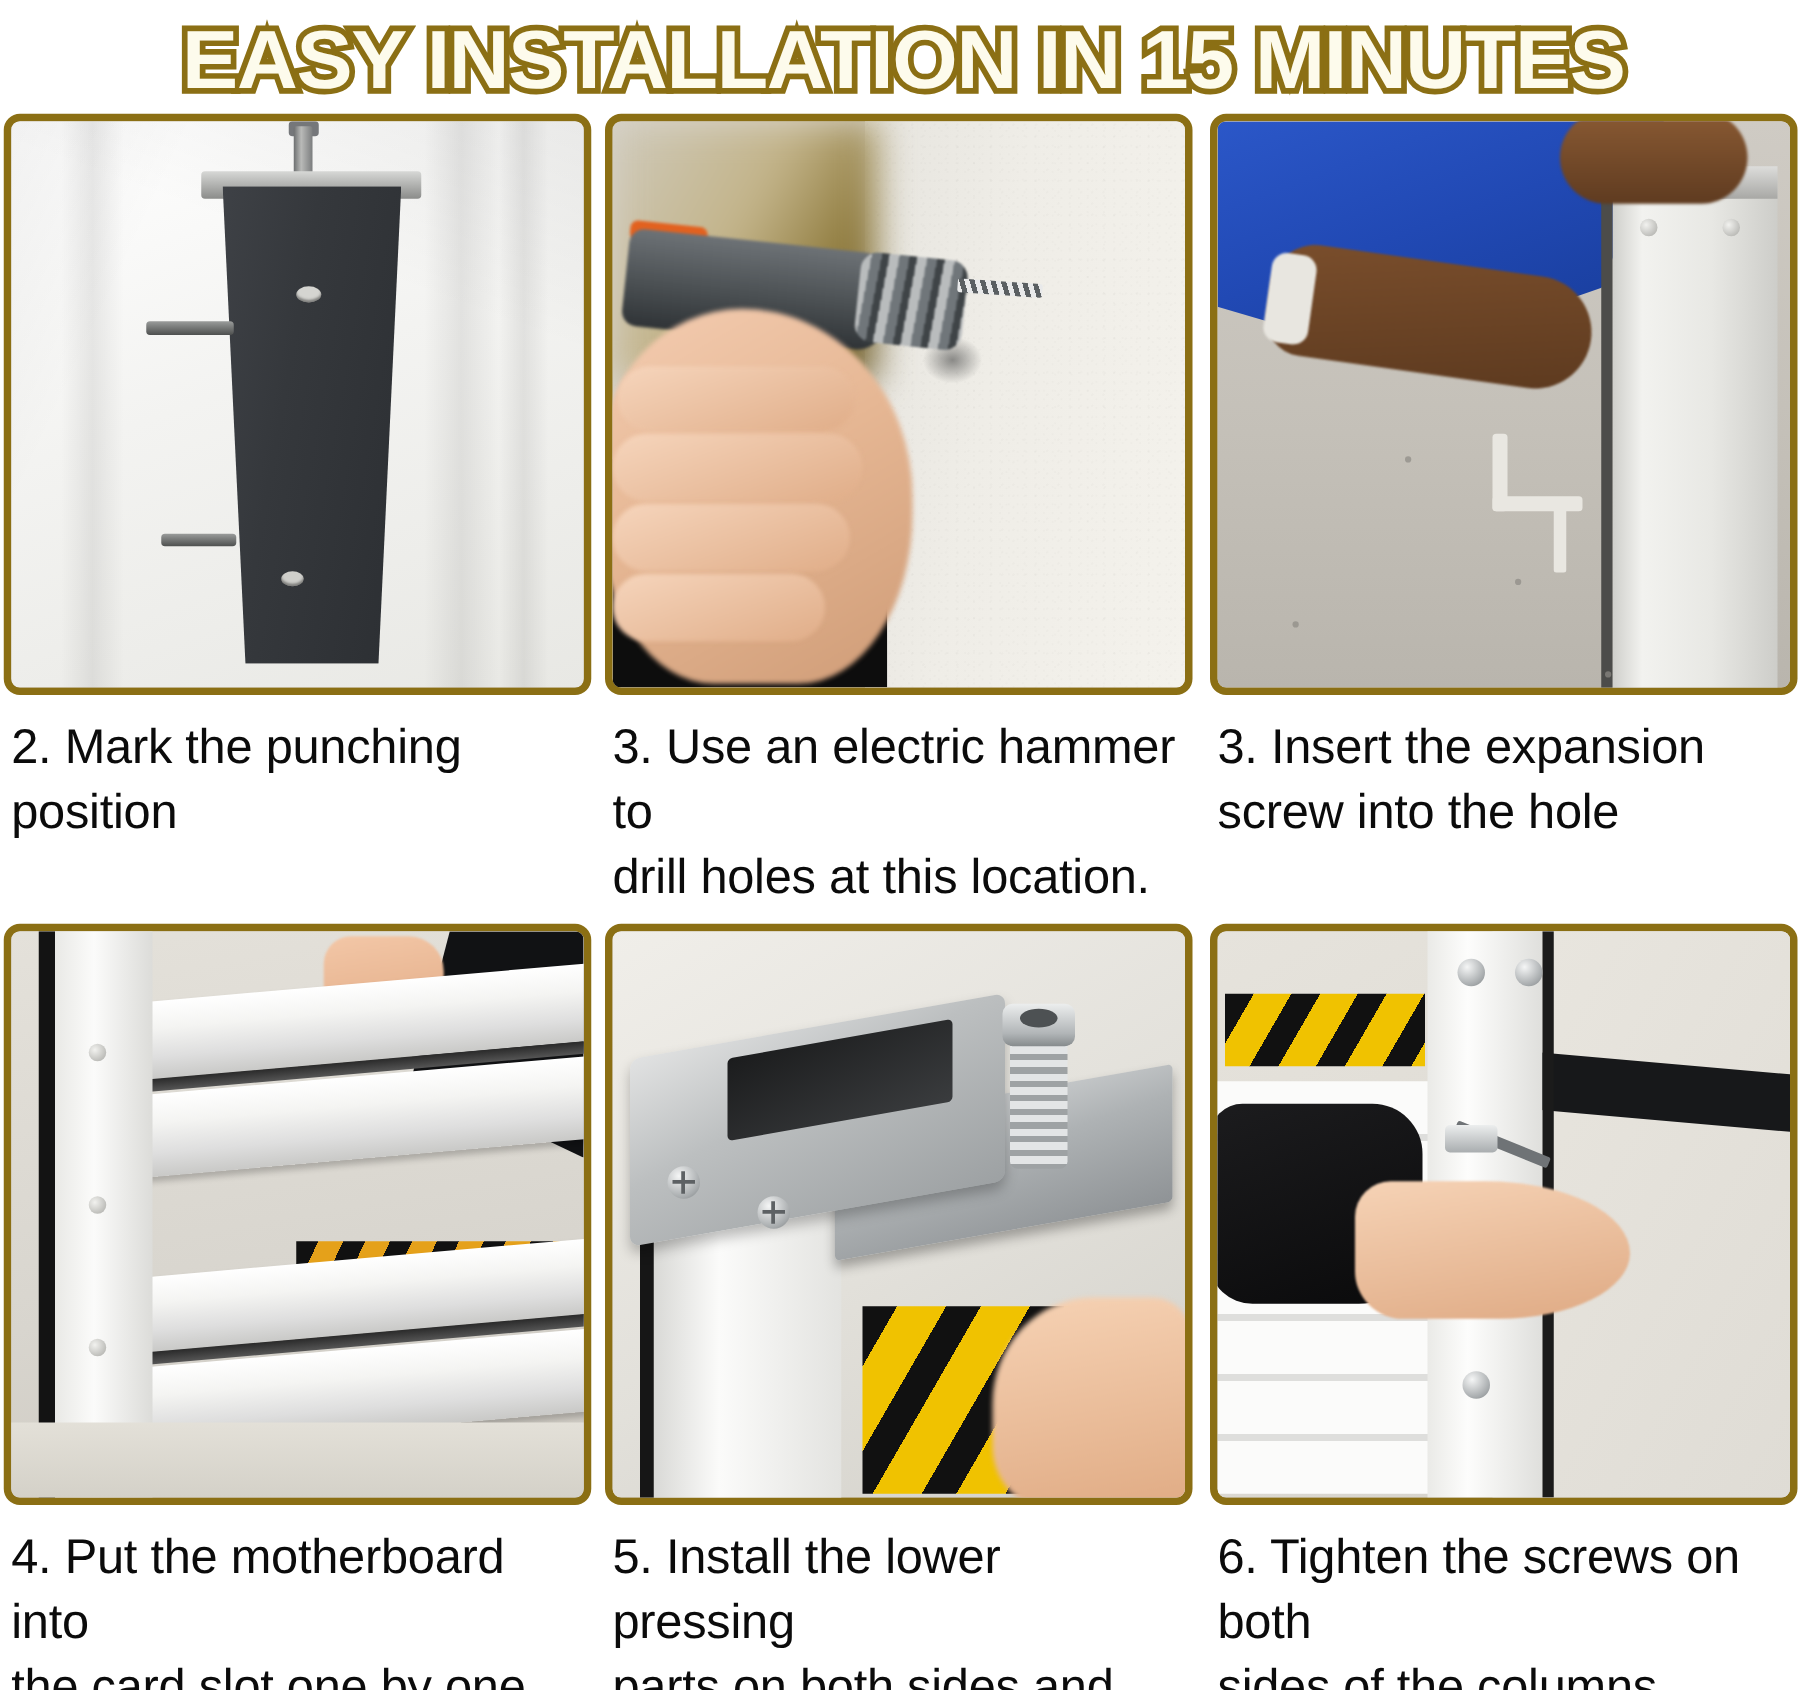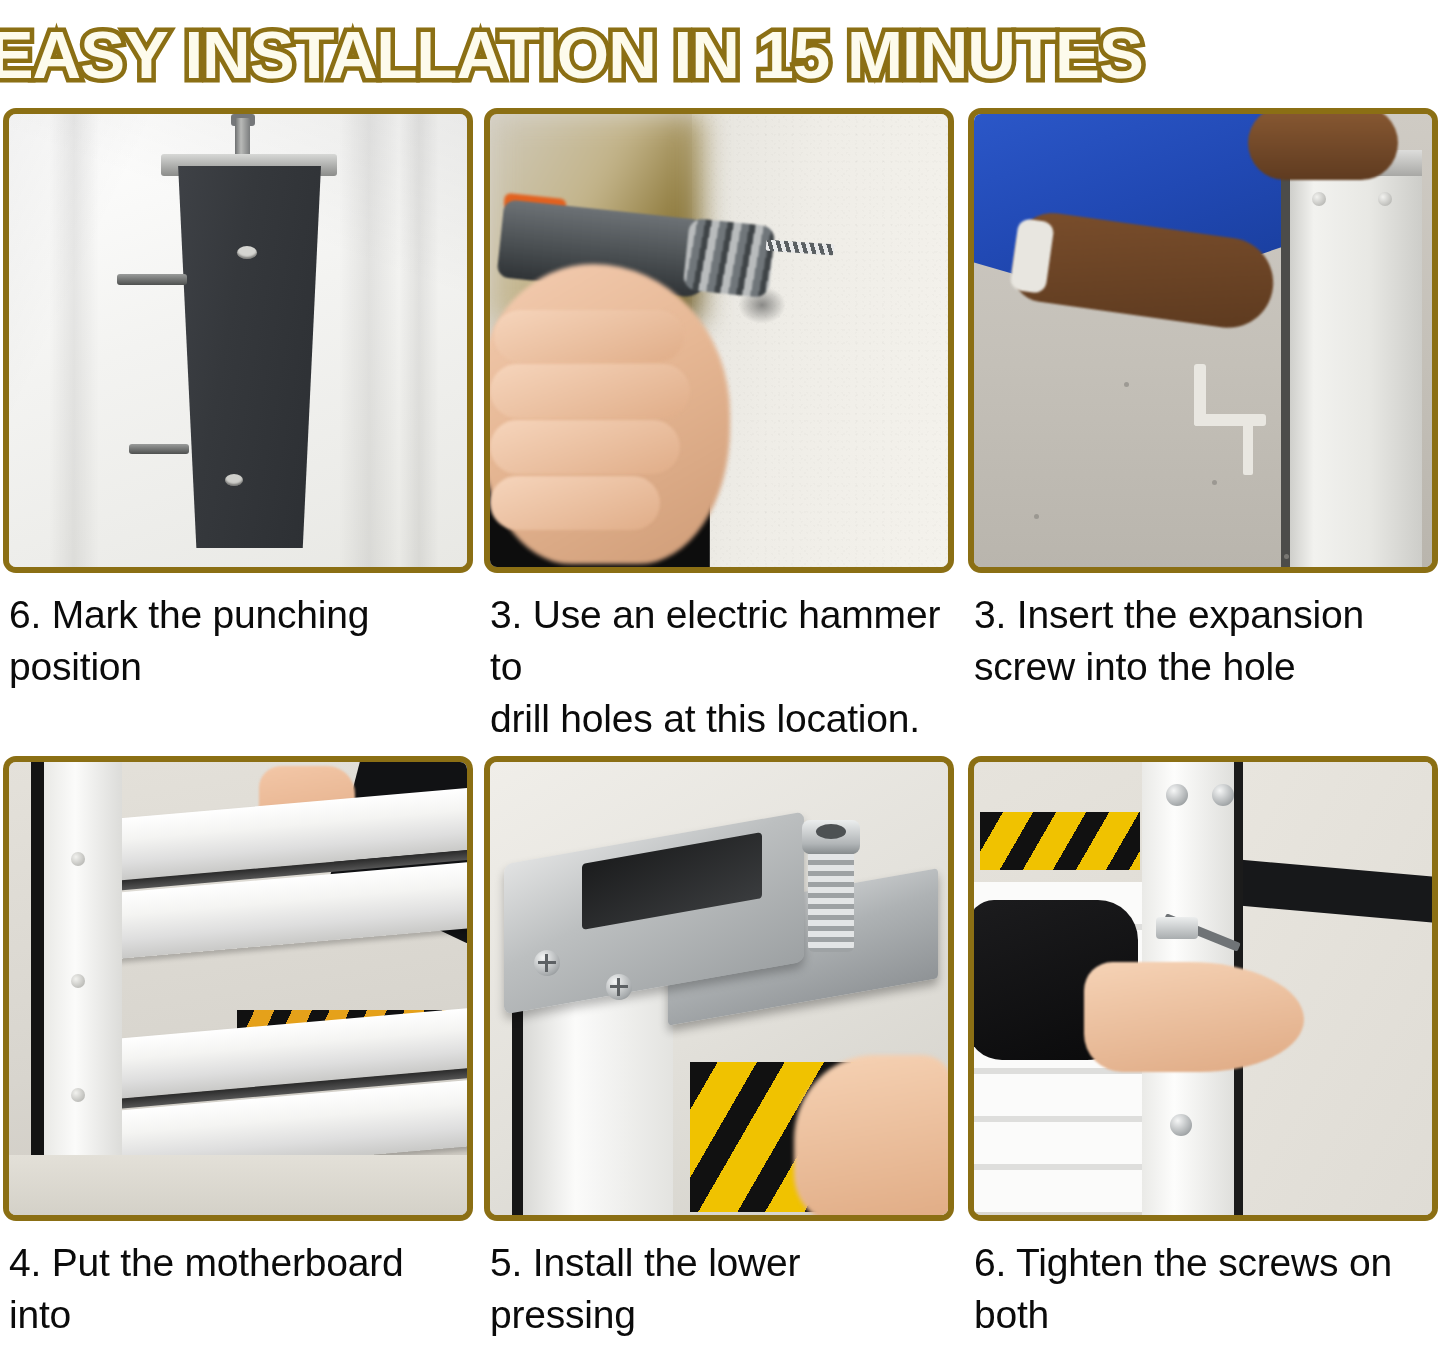--- a/index.html
+++ b/index.html
@@ -10,23 +10,24 @@
   body {
     width: 1445px;
     height: 1352px;
     font-family: "Liberation Sans", sans-serif;
     overflow: hidden;
     position: relative;
   }
 
   
   .title-bar {
-    height: 108px;
+    height: 91px;
     display: flex;
     align-items: center;
+    justify-content: center;
     padding-top: 2px;
     box-sizing: border-box;
   }
   .title-text {
     font-family: "Liberation Sans", sans-serif;
     font-weight: bold;
     font-size: 66px;
     line-height: 70px;
     letter-spacing: -1px;
     transform: scaleX(1.02);
@@ -288,21 +289,21 @@
         <div class="layer p1-studcap"></div>
         <div class="layer p1-stud"></div>
         <div class="layer p1-cap"></div>
         <div class="layer p1-col"></div>
         <div class="layer p1-bolt1"></div>
         <div class="layer p1-bolt2"></div>
         <div class="layer p1-hole1"></div>
         <div class="layer p1-hole2"></div>
       </div>
     </div>
-    <div class="caption">6. Mark the punching position</div>
+    <div class="caption">2. Mark the punching position</div>
   </div>
 
   <div class="step">
     <div class="photo-frame">
       <div class="photo">
         <div class="layer p2-wall"></div>
         <div class="layer p2-blurbg"></div>
         <div class="layer p2-dark"></div>
         <div class="layer p2-dust"></div>
         <div class="layer p2-orange"></div>

